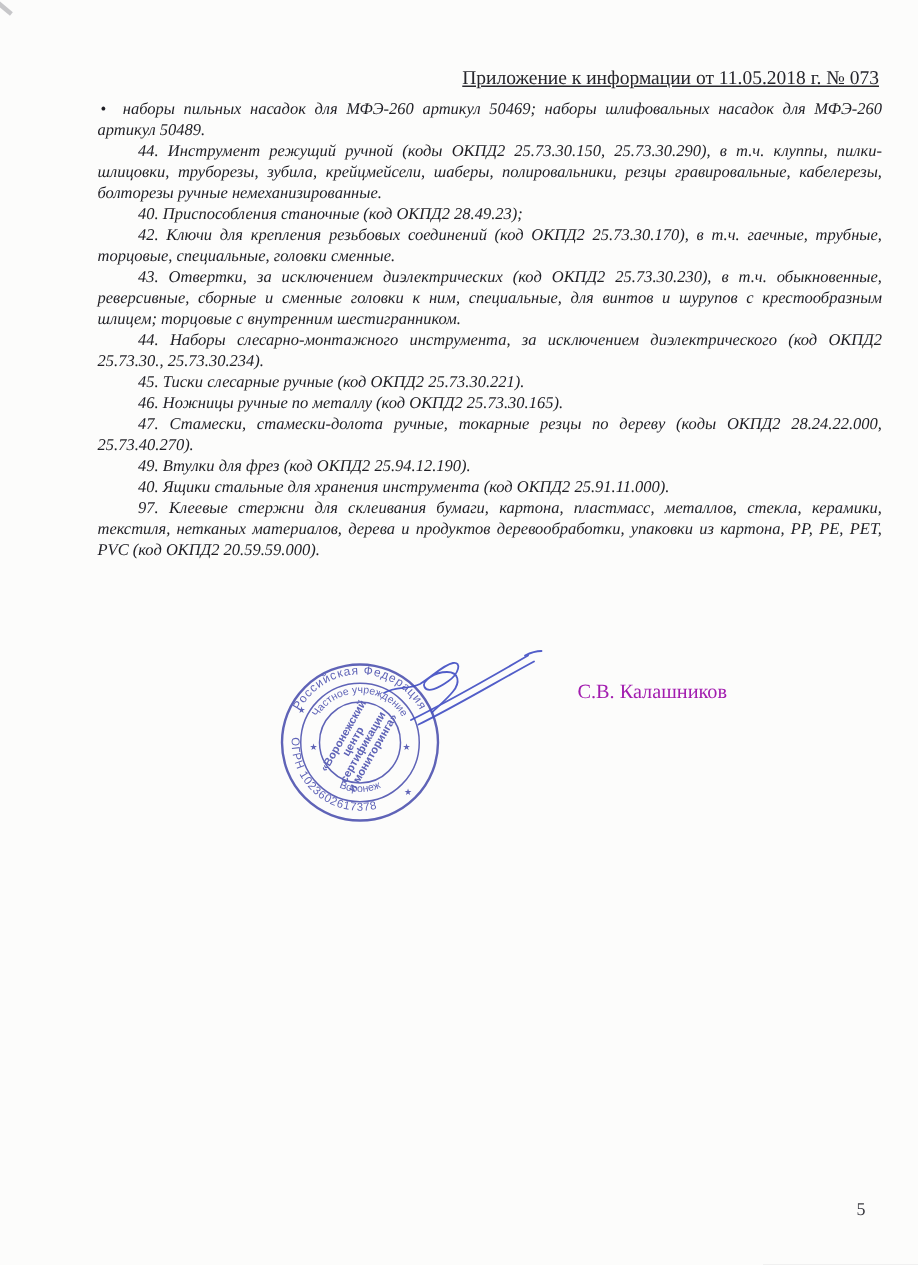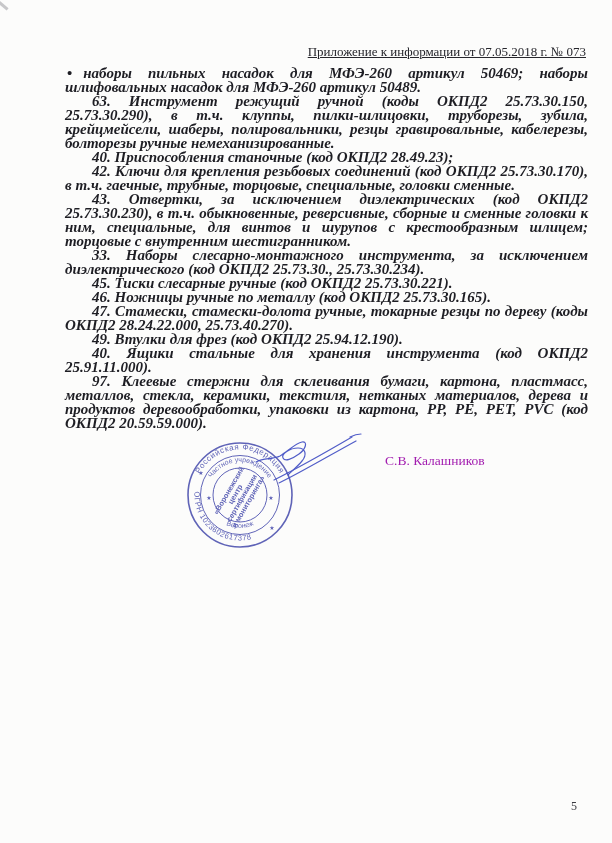--- a/index.html
+++ b/index.html
@@ -17,22 +17,22 @@
   }
   .header{
     position:absolute;top:44px;right:26px;
     font-size:13px;line-height:15px;
     text-decoration:underline;
     color:#26262c;
     white-space:nowrap;
   }
   .body-block{
     position:absolute;left:65px;top:66px;width:523px;
-    font-size:15px;line-height:14px;
-    font-weight:bold;font-style:italic;
+    font-size:11px;line-height:14px;
+    font-weight:normal;font-style:italic;
     text-align:justify;
     color:#1e1e24;
   }
   .body-block p{margin:0;padding:0;text-indent:27px;}
   .body-block p.bullet{text-indent:2px;}
   .bullet .marker{font-style:normal;margin-right:11px;}
   .sig-title{
     position:absolute;left:82px;top:453px;
     font-size:13.5px;color:#26262c;white-space:nowrap;
   }
@@ -48,29 +48,29 @@
     font-size:12px;color:#3a3a40;
   }
 </style>
 </head>
 <body>
 
 <div class="page">
 
   <div class="scan-mark"></div>
 
-  <div class="header">Приложение к информации от 07.05.2018 г. № 073</div>
+  <div class="header">Приложение к информации от 11.05.2018 г. № 073</div>
 
   <div class="body-block">
     <p class="bullet"><span class="marker">•</span><span>наборы пильных насадок для МФЭ-260 артикул 50469; наборы шлифовальных насадок для МФЭ-260 артикул 50489.</span></p>
-    <p>63. Инструмент режущий ручной (коды ОКПД2 25.73.30.150, 25.73.30.290), в т.ч. клуппы, пилки-шлицовки, труборезы, зубила, крейцмейсели, шаберы, полировальники, резцы гравировальные, кабелерезы, болторезы ручные немеханизированные.</p>
+    <p>44. Инструмент режущий ручной (коды ОКПД2 25.73.30.150, 25.73.30.290), в т.ч. клуппы, пилки-шлицовки, труборезы, зубила, крейцмейсели, шаберы, полировальники, резцы гравировальные, кабелерезы, болторезы ручные немеханизированные.</p>
     <p>40. Приспособления станочные (код ОКПД2 28.49.23);</p>
     <p>42. Ключи для крепления резьбовых соединений (код ОКПД2 25.73.30.170), в т.ч. гаечные, трубные, торцовые, специальные, головки сменные.</p>
     <p>43. Отвертки, за исключением диэлектрических (код ОКПД2 25.73.30.230), в т.ч. обыкновенные, реверсивные, сборные и сменные головки к ним, специальные, для винтов и шурупов с крестообразным шлицем; торцовые с внутренним шестигранником.</p>
-    <p>33. Наборы слесарно-монтажного инструмента, за исключением диэлектрического (код ОКПД2 25.73.30., 25.73.30.234).</p>
+    <p>44. Наборы слесарно-монтажного инструмента, за исключением диэлектрического (код ОКПД2 25.73.30., 25.73.30.234).</p>
     <p>45. Тиски слесарные ручные (код ОКПД2 25.73.30.221).</p>
     <p>46. Ножницы ручные по металлу (код ОКПД2 25.73.30.165).</p>
     <p>47. Стамески, стамески-долота ручные, токарные резцы по дереву (коды ОКПД2 28.24.22.000, 25.73.40.270).</p>
     <p>49. Втулки для фрез (код ОКПД2 25.94.12.190).</p>
     <p>40. Ящики стальные для хранения инструмента (код ОКПД2 25.91.11.000).</p>
     <p>97. Клеевые стержни для склеивания бумаги, картона, пластмасс, металлов, стекла, керамики, текстиля, нетканых материалов, дерева и продуктов деревообработки, упаковки из картона, PP, PE, PET, PVC (код ОКПД2 20.59.59.000).</p>
   </div>
 
   <div class="sig-name">С.В. Калашников</div>
 

